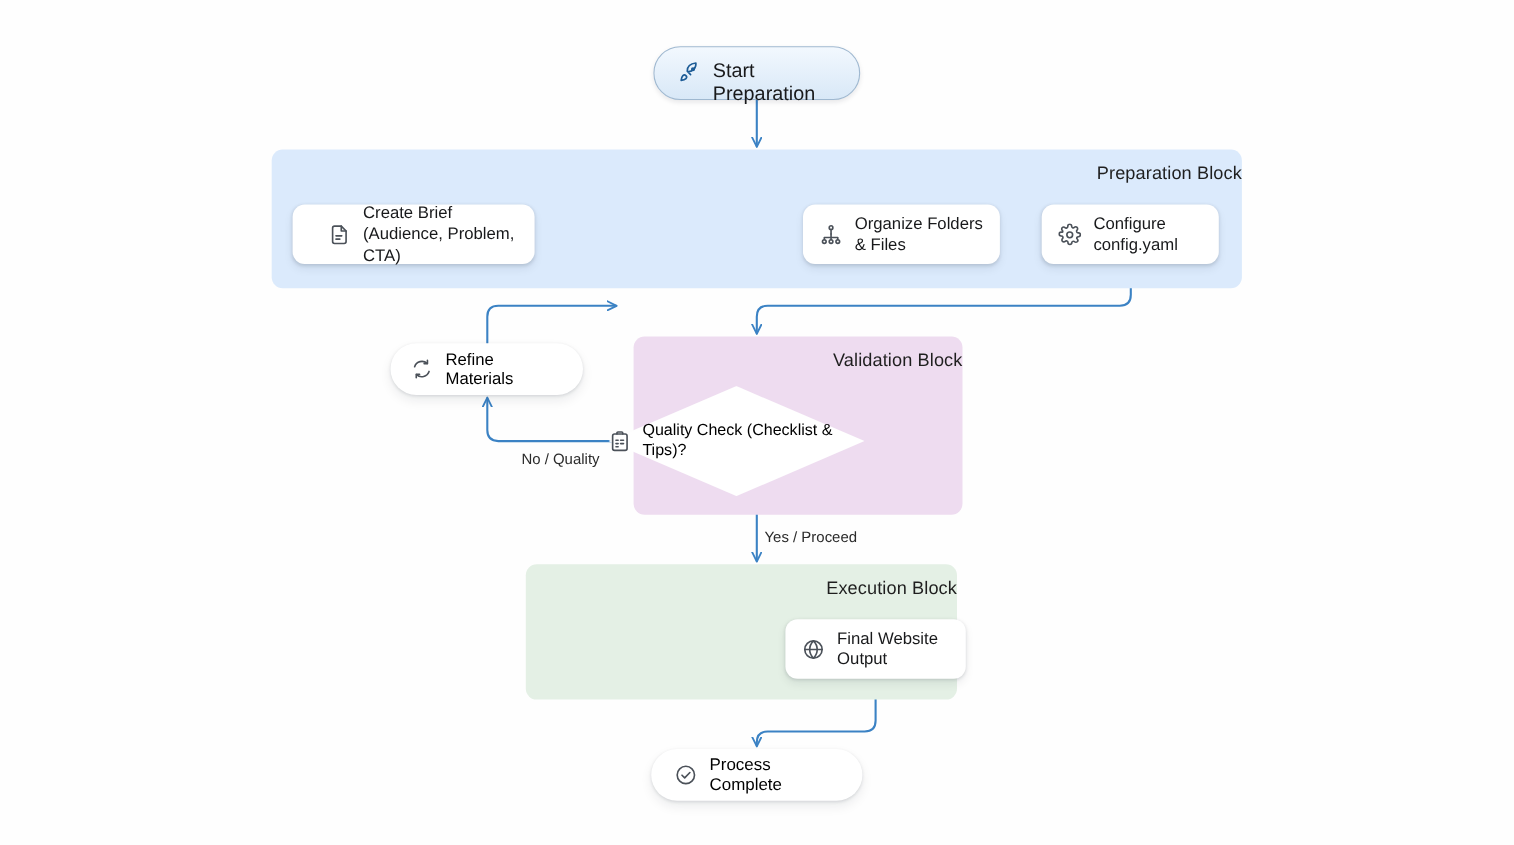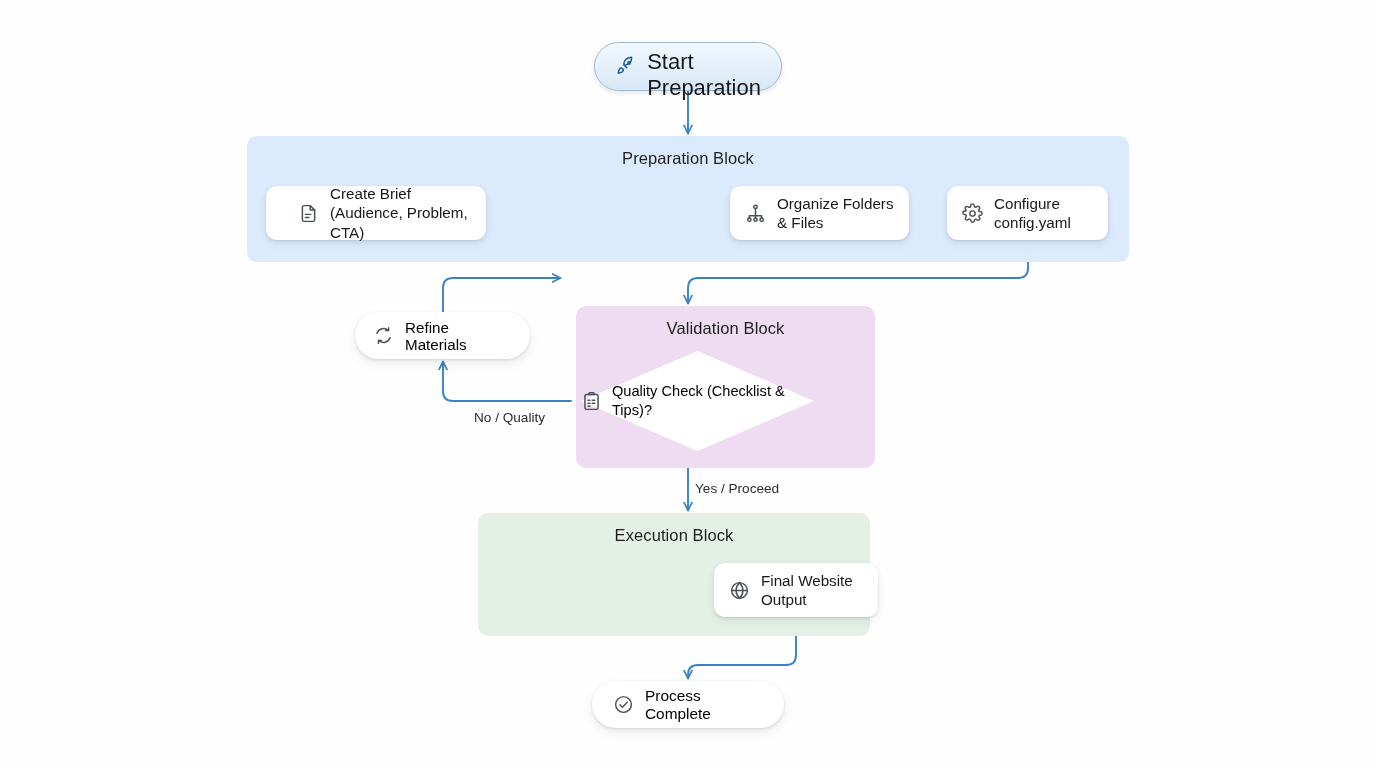--- a/index.html
+++ b/index.html
@@ -24,21 +24,21 @@
   }
   
   .group {
     position: absolute;
     border-radius: 10px;
   }
   .group-title {
     position: absolute;
     left: 0; right: 0;
     top: 13px;
-    text-align: center;
+    text-align: right;
     font-size: 16.5px;
     color: #1f1f1f;
     letter-spacing: 0.1px;
   }
   #prep-group {
     left: 247px; top: 136px;
     width: 882px; height: 126px;
     background: #dbeafc;
   }
   #valid-group {
@@ -86,21 +86,21 @@
     gap: 11px;
     padding: 0 21px;
   }
   #start-node {
     left: 594px; top: 42px;
     width: 188px; height: 49px;
     background: linear-gradient(180deg, #f2f8fe 0%, #d8e8f7 100%);
     border: 1.4px solid #9fb8d0;
     box-shadow: 0 2px 5px rgba(16,24,40,0.10);
   }
-  #start-node .label { font-size: 22px; color: #18191b; margin-top: 16px; }
+  #start-node .label { font-size: 18px; color: #18191b; margin-top: 16px; }
   #start-node .ico { color: #1d5c96; }
   #complete-node {
     left: 592px; top: 681px;
     width: 192px; height: 47px;
     background: #ffffff;
     box-shadow: 0 1px 3px rgba(16,24,40,0.13), 0 5px 11px rgba(16,24,40,0.08);
   }
   #complete-node .label { font-size: 15.4px; }
   #refine-node {
     left: 355px; top: 312px;
@@ -115,21 +115,21 @@
   #n-brief    { left: 266px; top: 186px; width: 220px; height: 54px; padding-left: 32px; }
   #n-gather   { left: 525px; top: 186px; width: 165px; height: 54px; }
   #n-organize { left: 730px; top: 186px; width: 179px; height: 54px; }
   #n-config   { left: 947px; top: 186px; width: 161px; height: 54px; }
   
   #n-run    { left: 497px; top: 563px; width: 165px; height: 54px; }
   #n-output { left: 714px; top: 563px; width: 164px; height: 54px; }
   
   #decision-node {
     position: absolute;
-    left: 581px; top: 351px;
+    left: 553px; top: 351px;
     width: 233px; height: 100px;
   }
   #decision-node .dshape {
     position: absolute; inset: 0;
     background: #ffffff;
     clip-path: polygon(50% 0%, 100% 50%, 50% 100%, 0% 50%);
     filter: drop-shadow(0 2px 4px rgba(16,24,40,0.13));
   }
   #decision-node .dinner {
     position: absolute; inset: 0;

